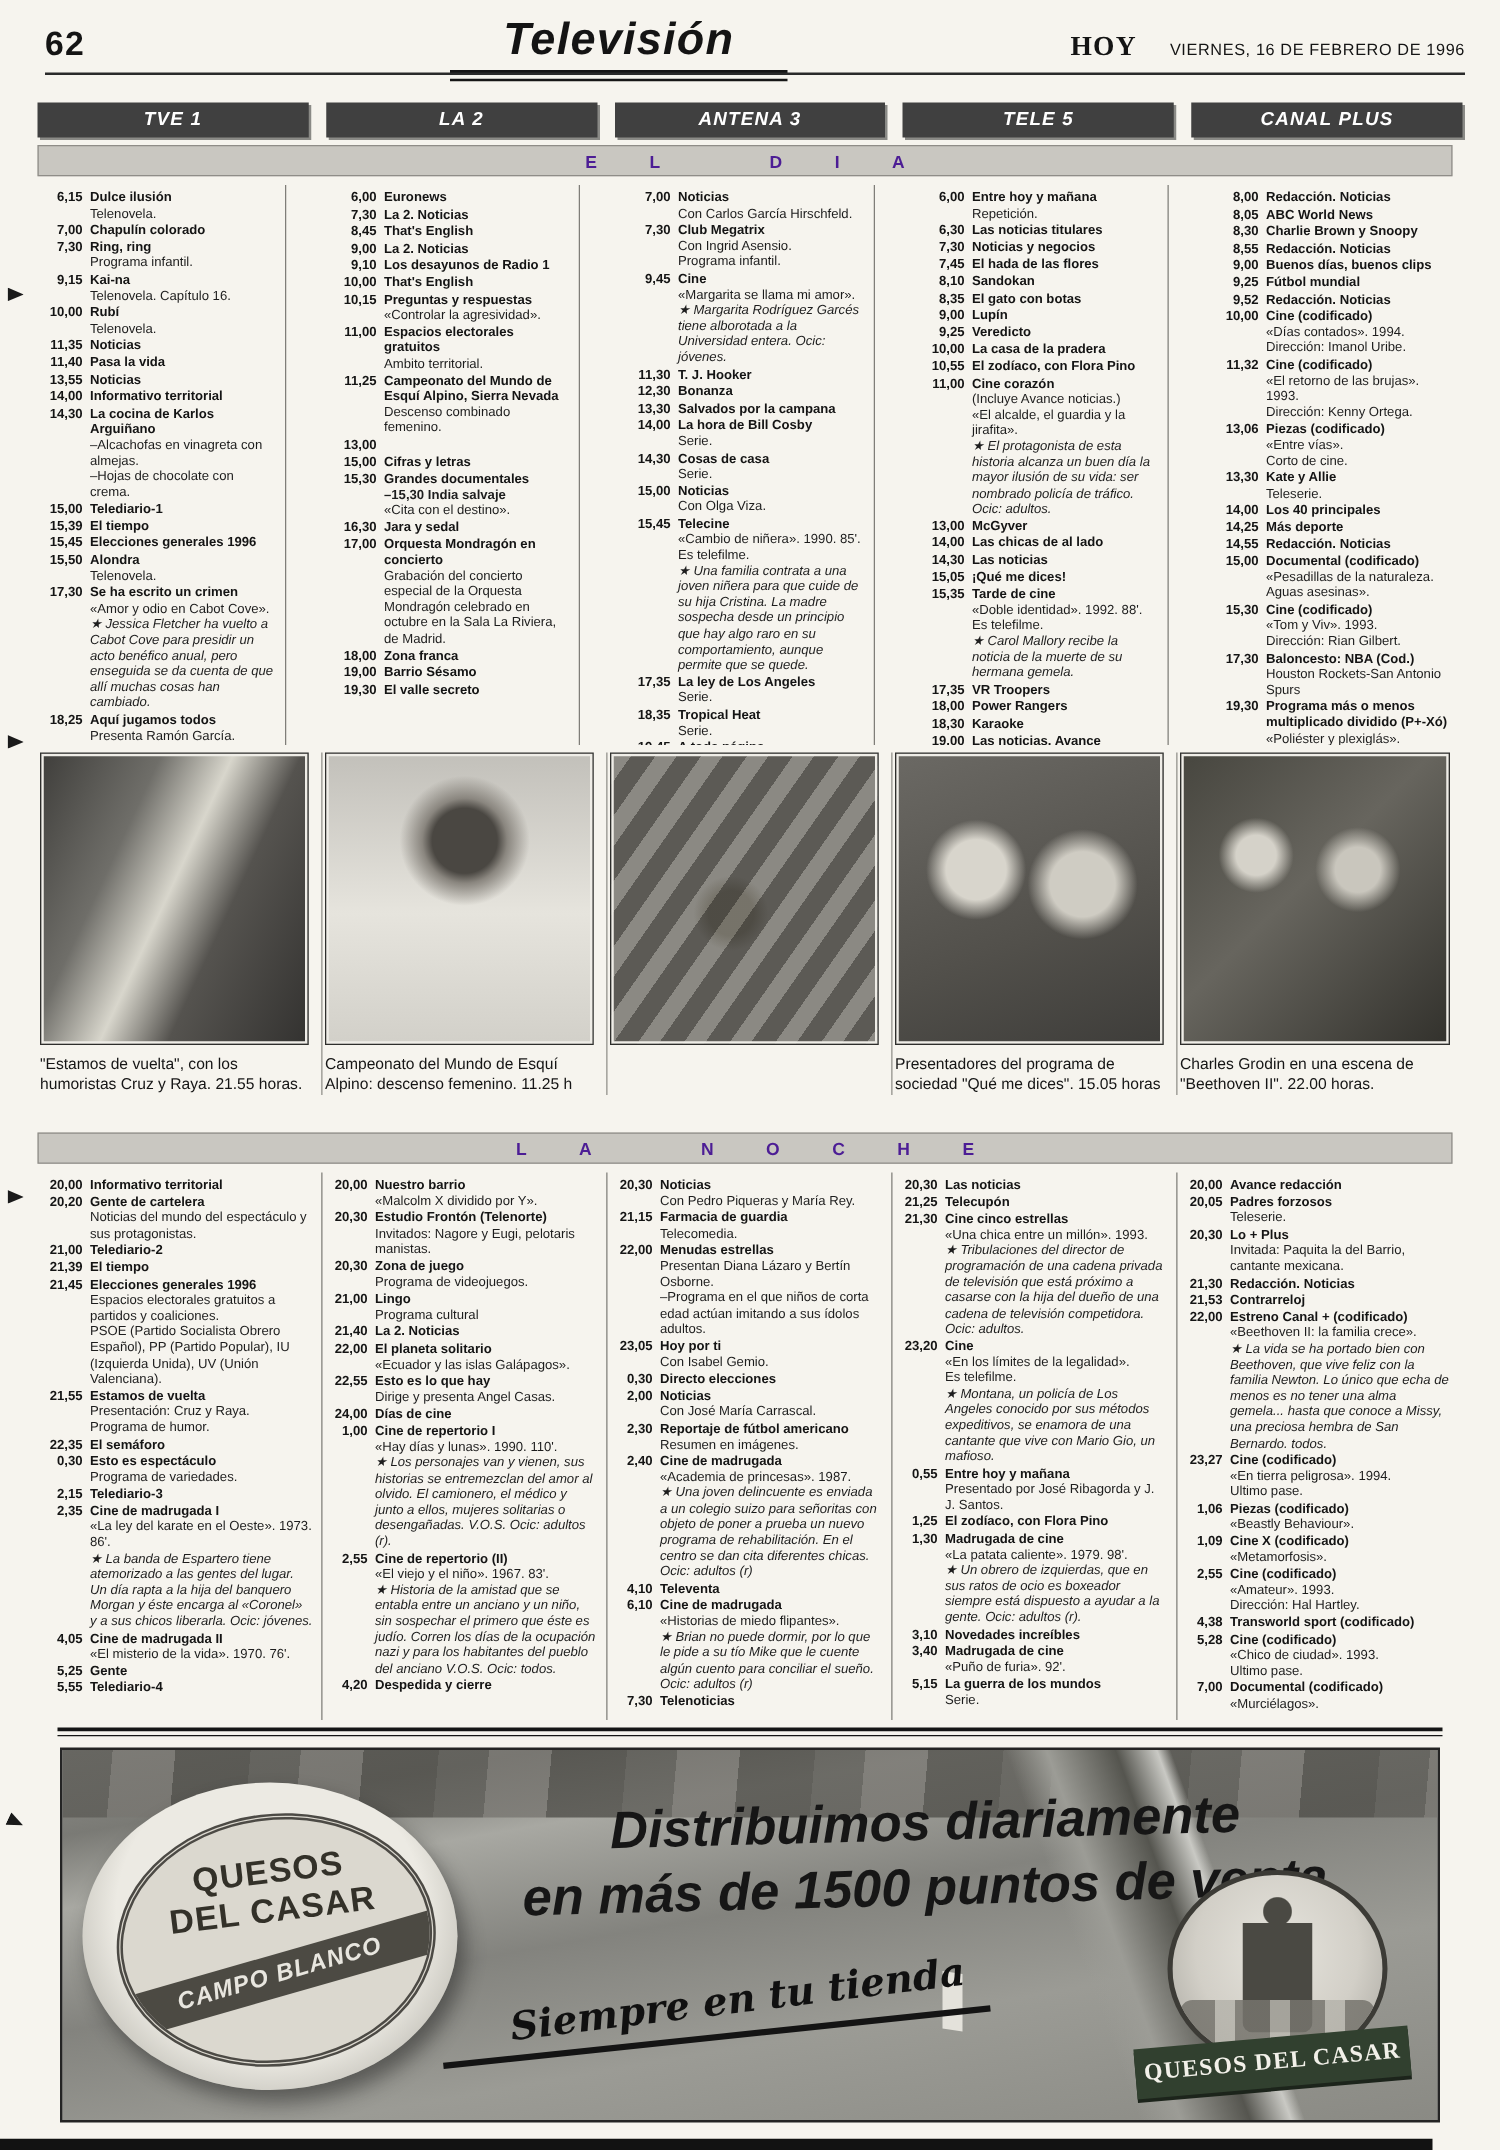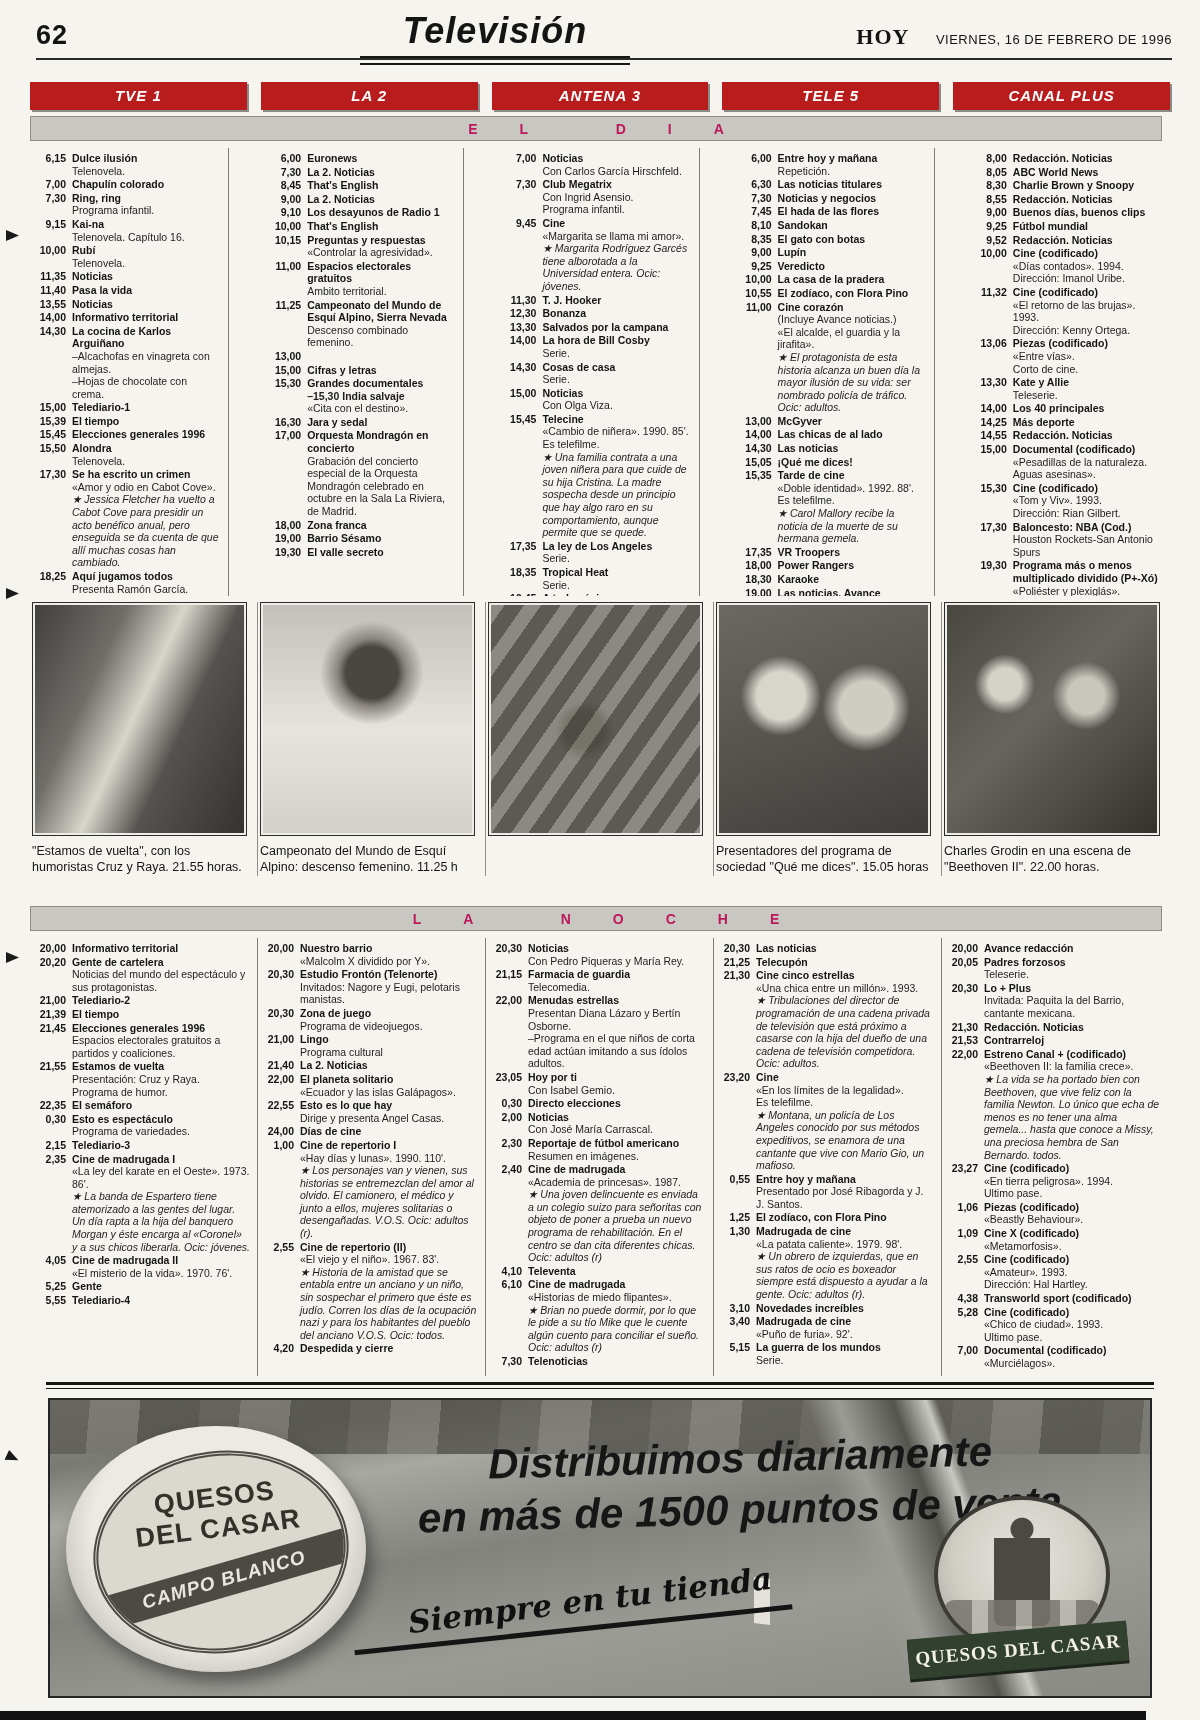--- a/index.html
+++ b/index.html
@@ -10,26 +10,26 @@
   .page-num{position:absolute;left:6px;top:8px;font-size:27px;font-weight:bold;letter-spacing:1px;}
   .masthead{position:absolute;left:300px;top:-2px;width:330px;text-align:center;}
   .masthead-title{font-size:36px;font-weight:bold;font-style:italic;letter-spacing:1px;}
   .masthead-rule{margin:4px auto 0;width:270px;border-top:4px solid #161616;border-bottom:2px solid #161616;height:3px;}
   .brand-date{position:absolute;right:0;top:12px;white-space:nowrap;}
   .brand{font-family:"Liberation Serif",serif;font-weight:bold;font-size:22px;letter-spacing:1px;margin-top:32px;}
   .edition-date{font-size:13px;letter-spacing:.5px;margin-left:22px;}
   .hdr-rule{position:absolute;top:46px;left:6px;right:0;border-top:2px solid #2a2a2a;}
   
   .channels{position:absolute;top:82px;left:30px;right:30px;display:grid;grid-template-columns:repeat(5,1fr);gap:14px;}
-  .chbar{background:#b91c1c;color:#fff;text-align:center;font-weight:bold;font-style:italic;
+  .chbar{background:#404040;color:#fff;text-align:center;font-weight:bold;font-style:italic;
          font-size:15px;letter-spacing:1px;padding:5px 0 6px;box-shadow:2px 2px 0 #8a8a86;}
   
   .secbar{position:absolute;left:30px;right:38px;height:23px;background:#c9c7c1;border:1px solid #8f8d88;
           display:flex;align-items:center;justify-content:center;font-weight:bold;font-size:14px;
-          letter-spacing:42px;text-indent:42px;color:#be185d;}
+          letter-spacing:42px;text-indent:42px;color:#4c1d95;}
   .secbar.day{top:116px;}
   .secbar.night{top:906px;}
   
   .listings{position:absolute;left:30px;right:30px;display:grid;grid-template-columns:repeat(5,1fr);
             font-size:10.5px;line-height:1.2;}
   .listings.day{top:148px;height:448px;gap:36px;}
   .listings.night{top:938px;height:438px;}
   .col{border-right:1px solid #7f7d78;padding:4px 7px 0 2px;overflow:hidden;}
   .col:last-child{border-right:none;}
   .prog{display:flex;margin-bottom:1px;}
@@ -763,20 +763,21 @@
           <span class="ptime">21,39</span>
           <div class="pbody">
             <div class="ptitle">El tiempo</div>
           </div>
         </div>
         <div class="prog">
           <span class="ptime">21,45</span>
           <div class="pbody">
             <div class="ptitle">Elecciones generales 1996</div>
             <div class="pline">Espacios electorales gratuitos a partidos y coaliciones.</div>
+            <div class="pline">PSOE (Partido Socialista Obrero Español), PP (Partido Popular), IU (Izquierda Unida), UV (Unión Valenciana).</div>
           </div>
         </div>
         <div class="prog">
           <span class="ptime">21,55</span>
           <div class="pbody">
             <div class="ptitle">Estamos de vuelta</div>
             <div class="pline">Presentación: Cruz y Raya.</div>
             <div class="pline">Programa de humor.</div>
           </div>
         </div>

